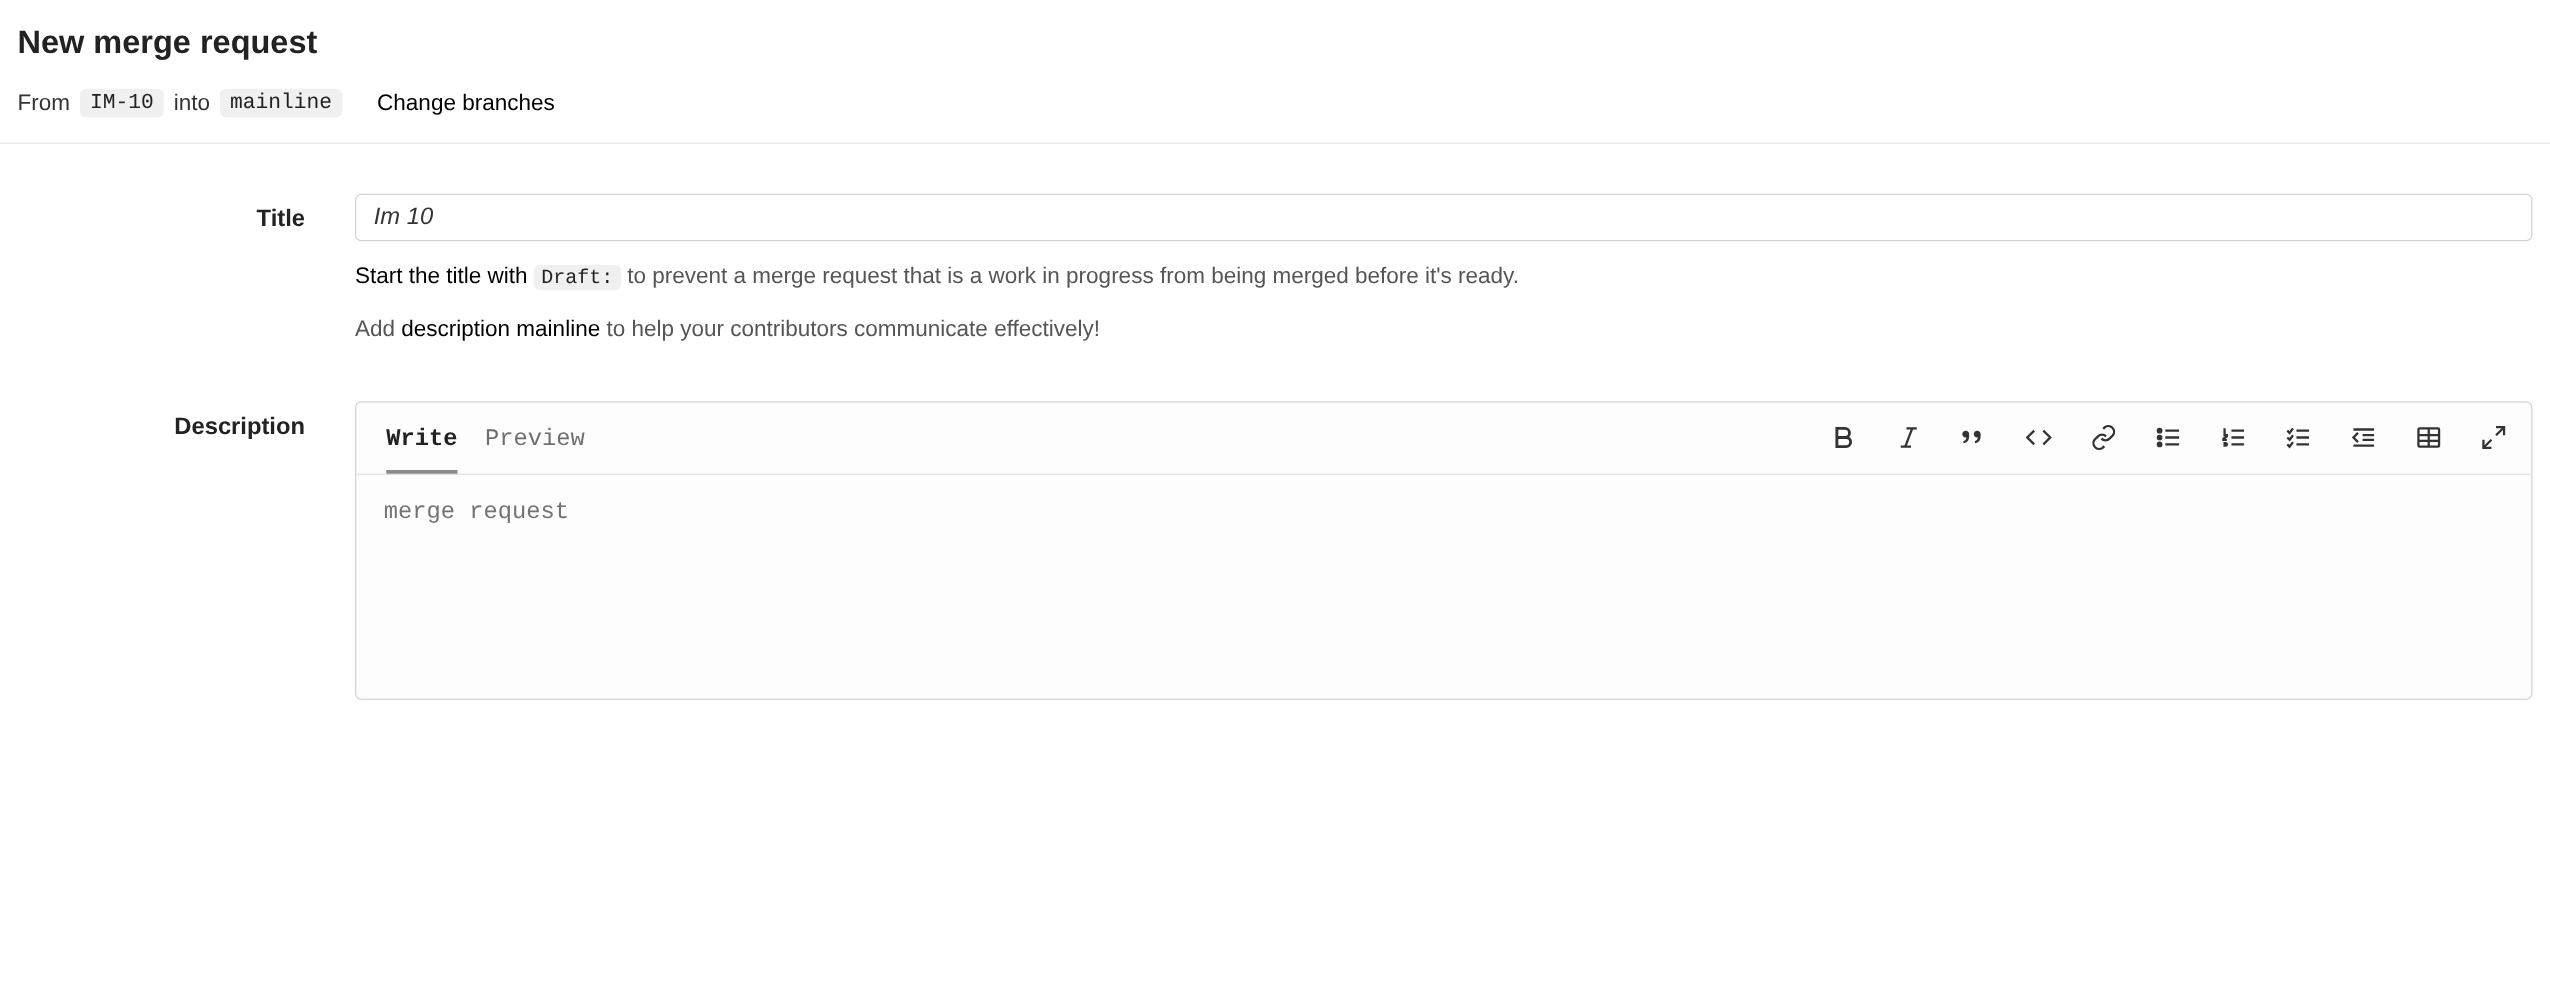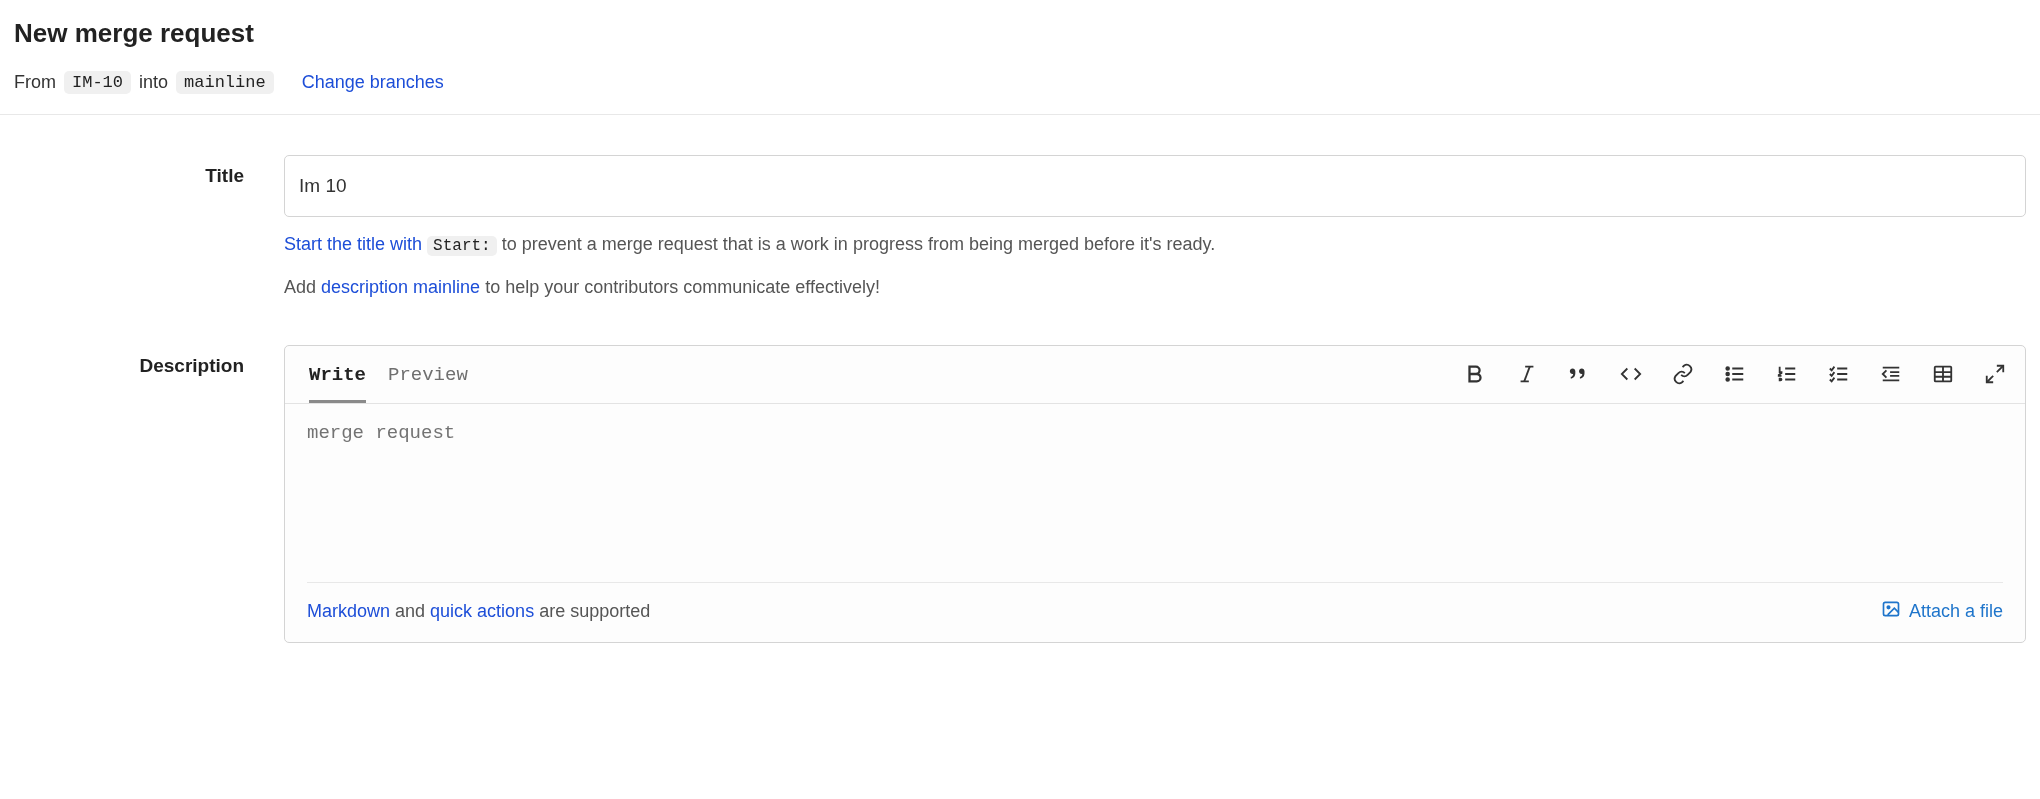--- a/index.html
+++ b/index.html
@@ -28,21 +28,21 @@
   .branch-row .plain { color: #333; }
   .code-chip {
     font-family: "SFMono-Regular", Consolas, "Liberation Mono", Menlo, monospace;
     background: #f0f0f0;
     border-radius: 5px;
     padding: 2px 8px;
     font-size: 17px;
     color: #222;
   }
   .link {
-    color: #1d4ed8;
+    color: #000000;
     text-decoration: none;
     cursor: pointer;
   }
   .divider {
     border: none;
     border-top: 1px solid #e8e8e8;
     margin: 0 -14px 40px -14px;
   }
   .form-row {
     display: flex;
@@ -58,27 +58,28 @@
     font-size: 19px;
     color: #222;
     padding-top: 10px;
   }
   .form-field {
     flex: 1;
     min-width: 0;
   }
   .text-input {
     width: 100%;
-    height: 62px;
+    height: 38px;
     border: 1px solid #d4d4d4;
     border-radius: 5px;
     padding: 0 14px;
     font-size: 19px;
     color: #333;
     background: #fff;
+    font-style: italic;
   }
   .hint {
     font-size: 18px;
     color: #555;
     margin-top: 12px;
     line-height: 1.7;
   }
   .hint .code-chip { font-size: 16px; padding: 1px 6px; }
   .editor-box {
     border: 1px solid #d4d4d4;
@@ -176,21 +177,21 @@
 
 <hr class="divider">
 
 <div class="form-row">
   <div class="form-label">Title</div>
   <div class="form-field">
     <input type="text" class="text-input" value="Im 10" style="">
     <div class="hint">
       <a class="link">Start the title with</a>
       <span> </span>
-      <span class="code-chip">Start:</span>
+      <span class="code-chip">Draft:</span>
       <span> </span>
       <span>to prevent a merge request that is a work in progress from being merged before it's ready.</span>
     </div>
     <div class="hint">
       <span>Add</span>
       <span> </span>
       <a class="link">description mainline</a>
       <span> </span>
       <span>to help your contributors communicate effectively!</span>
     </div>
@@ -290,31 +291,16 @@
                 <line x1="3" y1="21" x2="10" y2="14"></line>
               </svg>
           </span>
         </div>
       </div>
 
       <div class="editor-body">
         <textarea class="editor-textarea" style="">merge request</textarea>
       </div>
 
-      <div class="editor-footer">
-        <div>
-          <a class="link">Markdown</a><span> and </span><a class="link">quick actions</a><span> are supported</span>
-        </div>
-        <div class="attach">
-          <span>
-            <svg viewBox="0 0 24 24" fill="none" stroke="#1f75cb" stroke-width="2">
-                <rect x="3" y="4" width="18" height="16" rx="2"></rect>
-                <circle cx="9" cy="10" r="1.5" fill="#1f75cb"></circle>
-                <path d="M21 16l-5-5-8 8"></path>
-              </svg>
-          </span>
-          <span>Attach a file</span>
-        </div>
-      </div>
 
     </div>
   </div>
 </div>
 
 </body></html>

